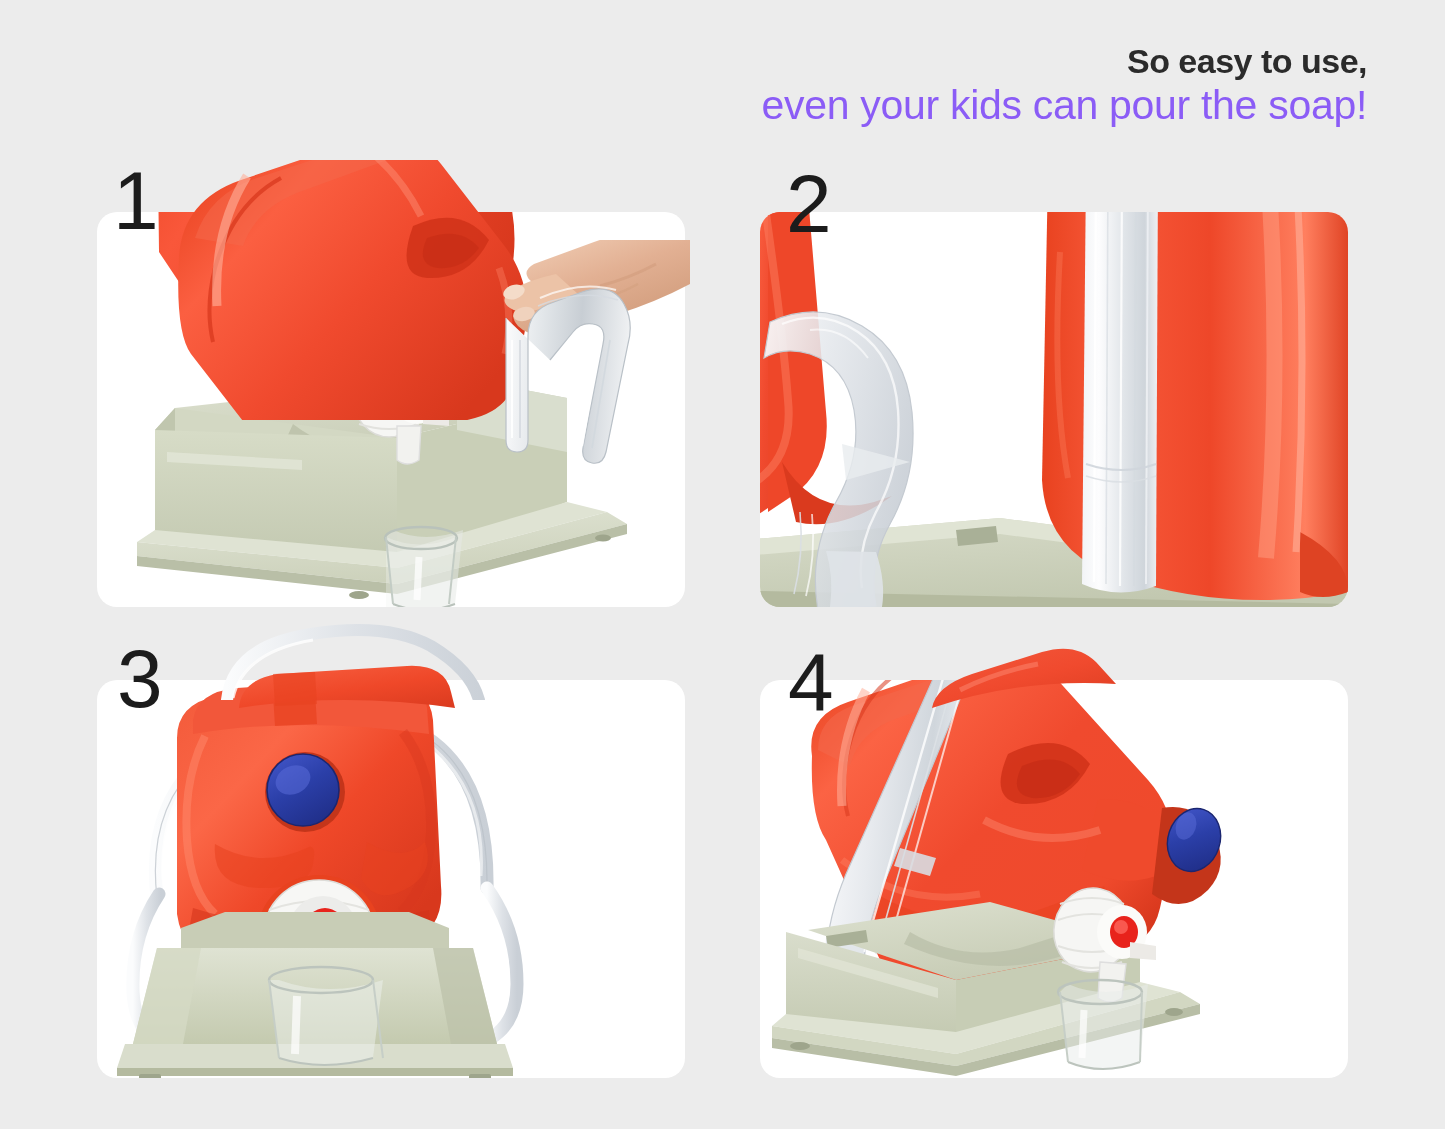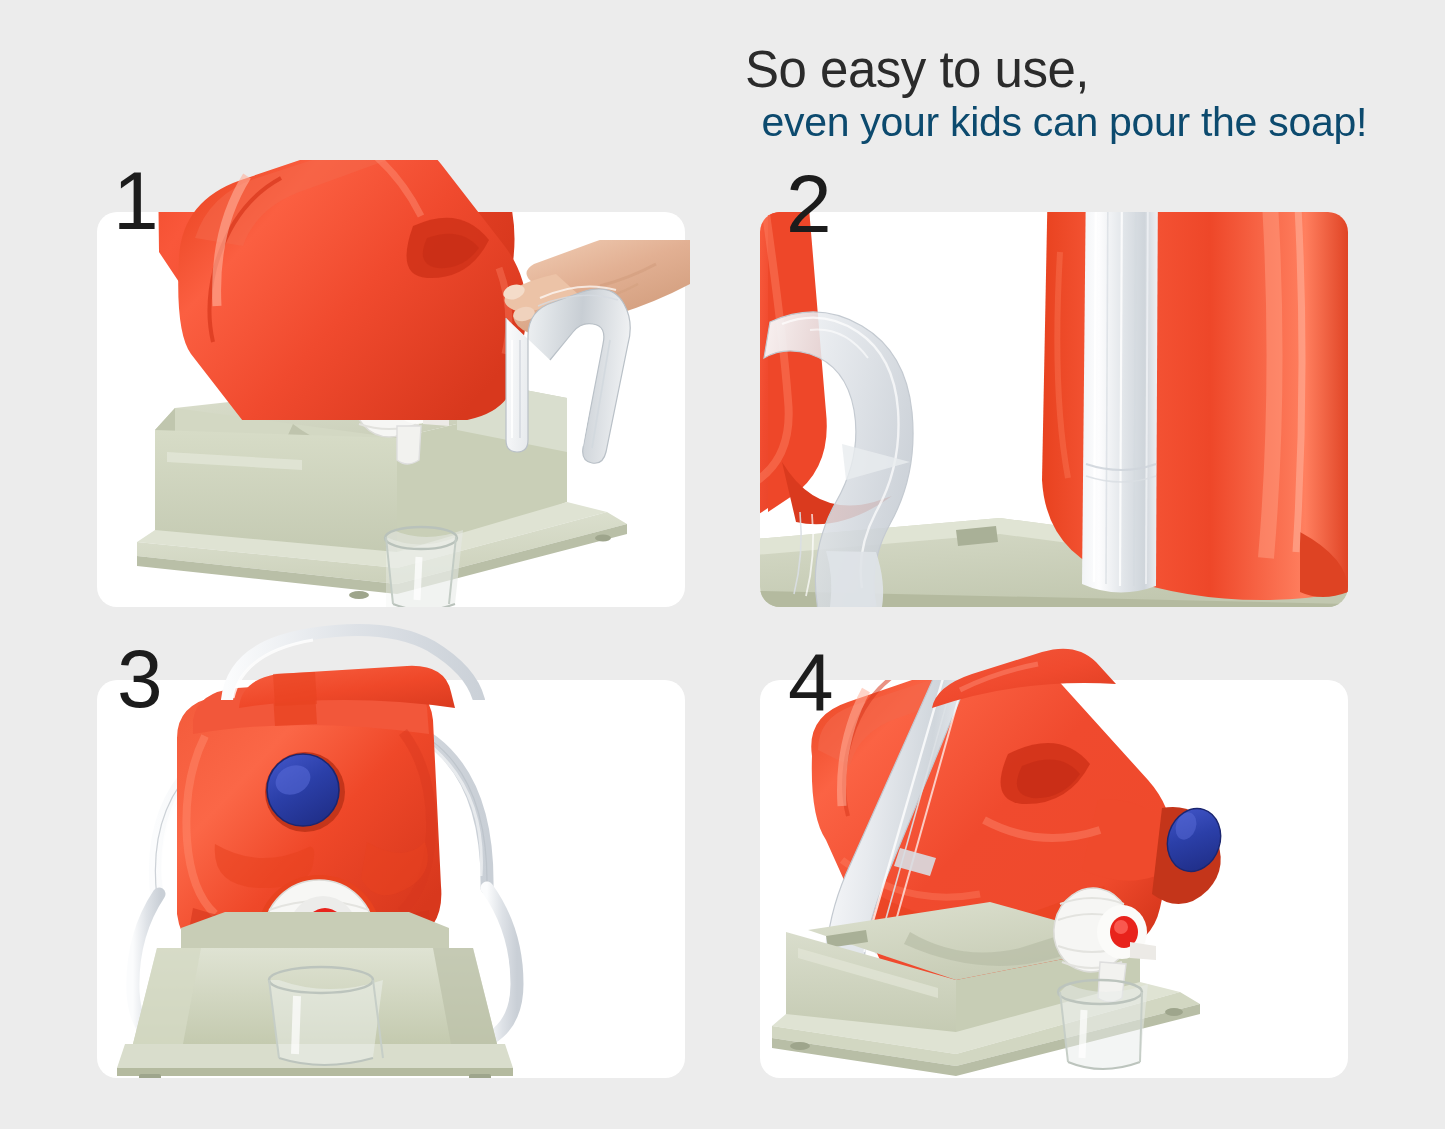--- a/index.html
+++ b/index.html
@@ -17,32 +17,31 @@
 
   
   #headline {
     position: absolute;
     right: 78px;
     top: 44px;
     text-align: right;
     width: 900px;
   }
   #headline .line1 {
-    font-size: 51px;
-    font-weight: normal;
+    font-size: 34px;
+    font-weight: bold;
     color: #2b2b2b;
     letter-spacing: -0.5px;
     line-height: 1.0;
     display: block;
-    text-align: center;
   }
   #headline .line2 {
     font-size: 41px;
     font-weight: 400;
-    color: #0c4a6e;
+    color: #8b5cf6;
     letter-spacing: -0.3px;
     line-height: 1.35;
     display: block;
   }
 
   
   .panel {
     position: absolute;
     background: #ffffff;
     border-radius: 20px;

